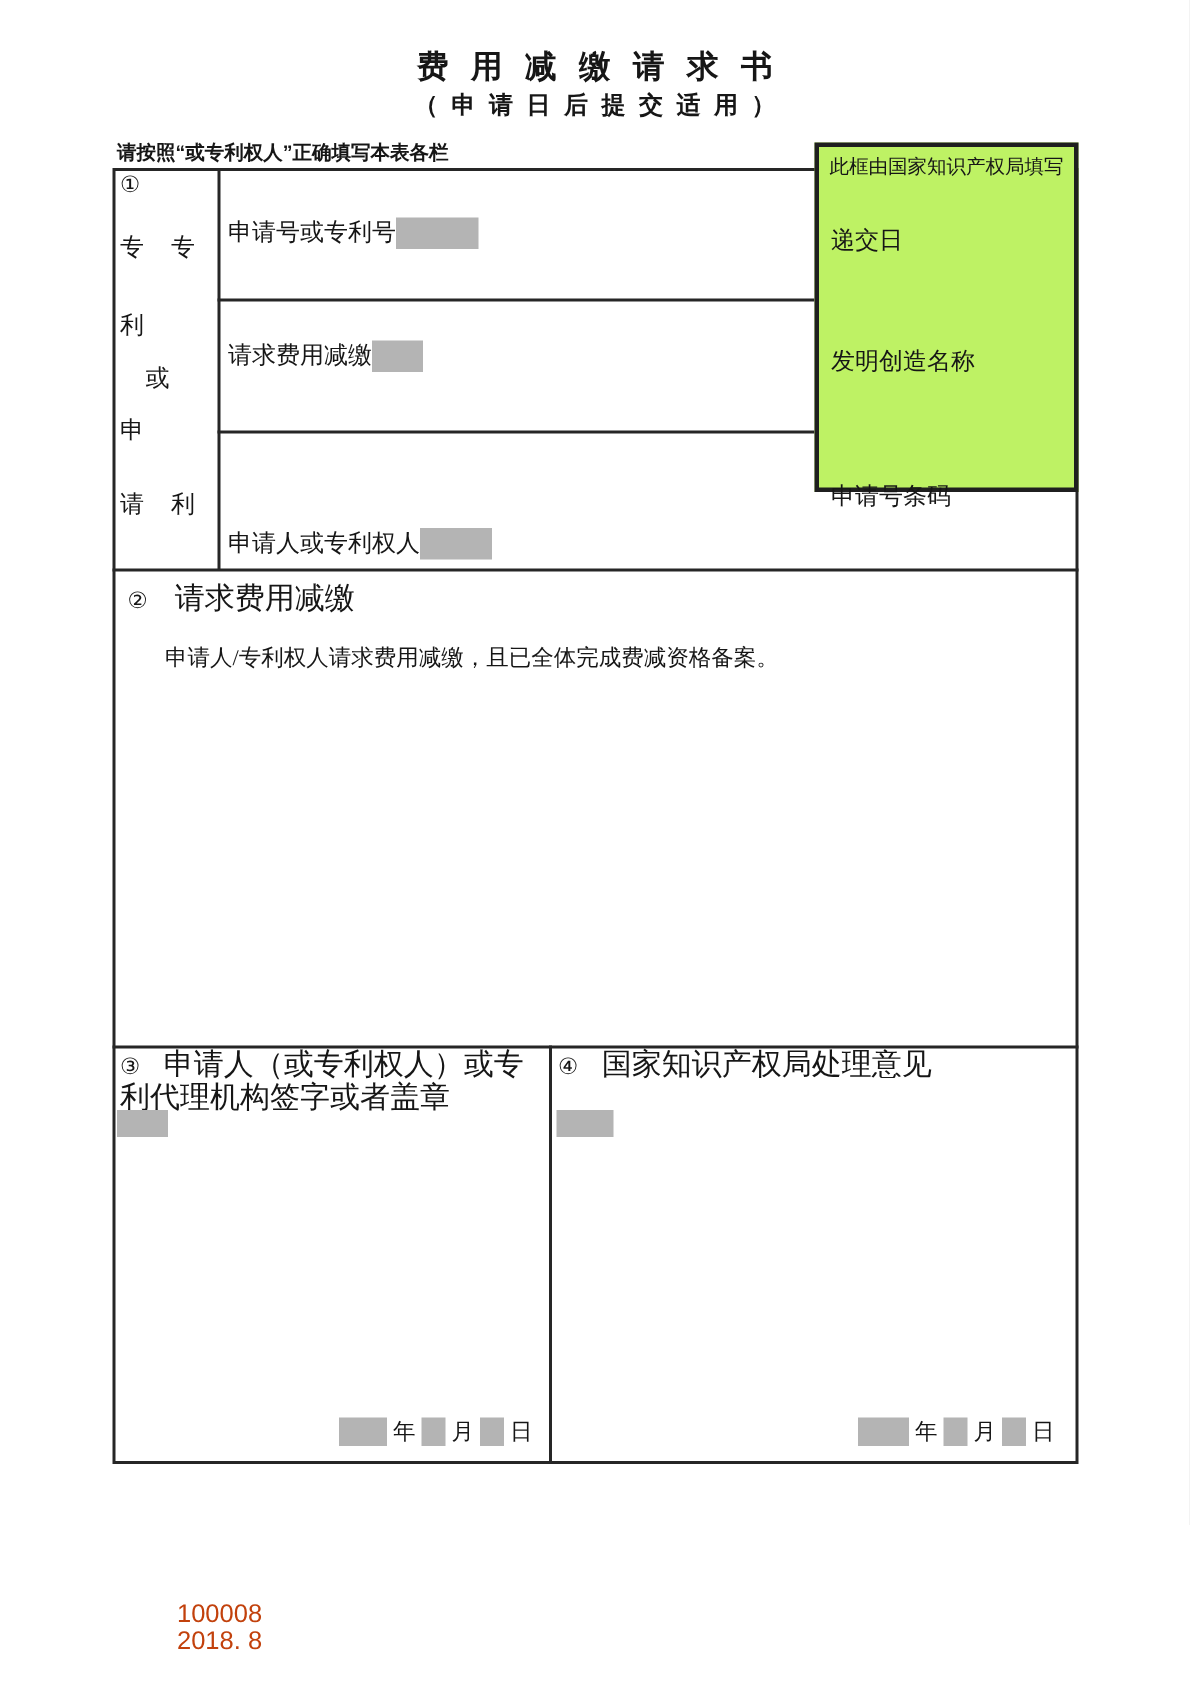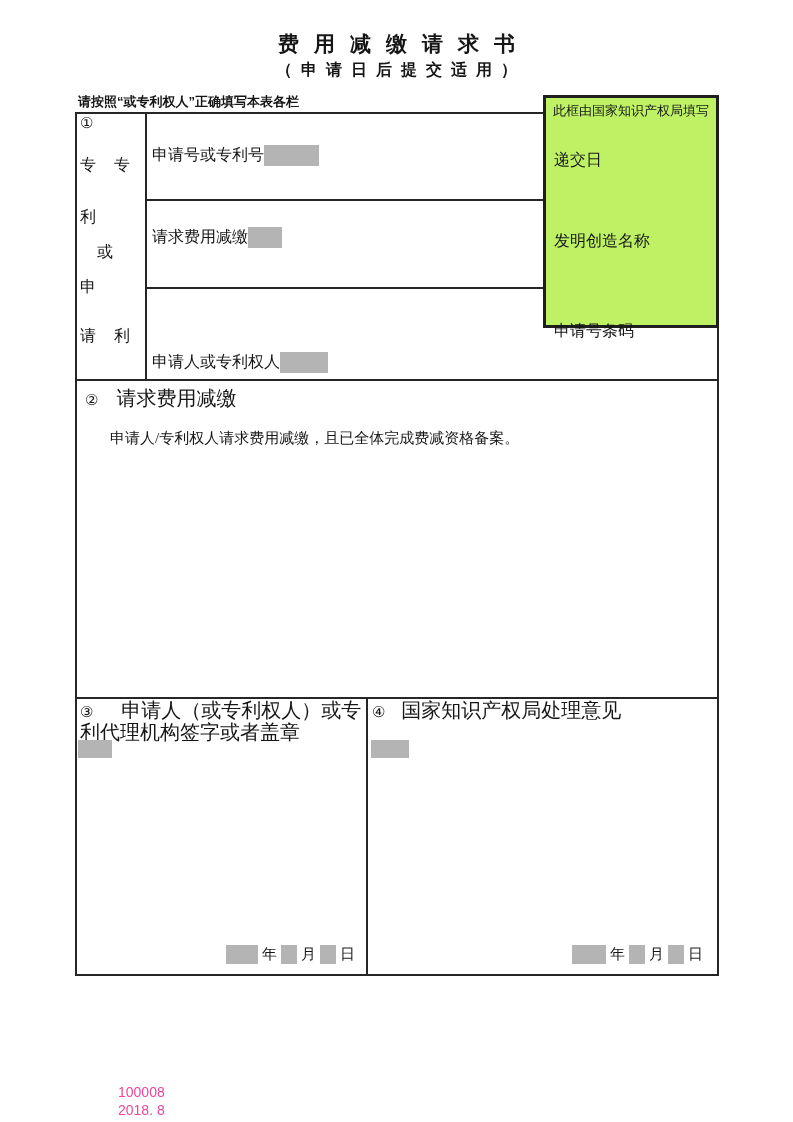--- a/index.html
+++ b/index.html
@@ -32,21 +32,21 @@
   .official-box .hdr{position:absolute;left:7px;top:4px;font-size:13px;}
   .official-box .itm{position:absolute;left:8px;font-size:16px;}
   .cell-label{font-size:16px;white-space:nowrap;}
   .vchar{position:absolute;font-size:16px;}
   .sec-num{font-size:15px;}
   .sec-title{font-size:20px;}
   .field-row{display:flex;align-items:center;text-align:right;}
   .date-row{display:flex;align-items:center;gap:4px;font-size:15px;white-space:nowrap;}
   .footer{
     left:118px;top:1067px;font-family:"Liberation Sans","DejaVu Sans",sans-serif;
-    font-size:14px;line-height:18px;color:#ec4899;margin-top:16px;
+    font-size:17px;line-height:18px;color:#c2410c;
   }
 </style>
 </head>
 <body>
 
 <div class="page">
 
   <div class="abs title">费用减缴请求书</div>
   <div class="abs subtitle">（申请日后提交适用）</div>
   <div class="abs instruction">请按照“或专利权人”正确填写本表各栏</div>
@@ -89,21 +89,21 @@
   </div>
 
   <div class="abs" style="left:85px;top:385px;">
     <span class="sec-num">②</span>
     <span class="sec-title" style="margin-left:14px;">请求费用减缴</span>
   </div>
   <div class="abs" style="left:110px;top:429px;font-size:15px;">申请人/专利权人请求费用减缴，且已全体完成费减资格备案。</div>
 
   <div class="abs" style="left:80px;top:700px;width:288px;font-size:15px;line-height:20px;">
     <span class="sec-num">③</span>
-    <span class="sec-title" style="margin-left:24px;">申请人（或专利权人）或专利代理机构签字或者盖章</span>
+    <span class="sec-title" style="margin-left:12px;">申请人（或专利权人）或专利代理机构签字或者盖章</span>
   </div>
   <span class="abs redact" style="left:78px;top:740px;width:34px;height:18px;"></span>
   <div class="abs date-row" style="left:226px;top:945px;">
     <span class="redact" style="width:32px;height:19px;"></span>
     <span>年</span>
     <span class="redact" style="width:16px;height:19px;"></span>
     <span>月</span>
     <span class="redact" style="width:16px;height:19px;"></span>
     <span>日</span>
   </div>

